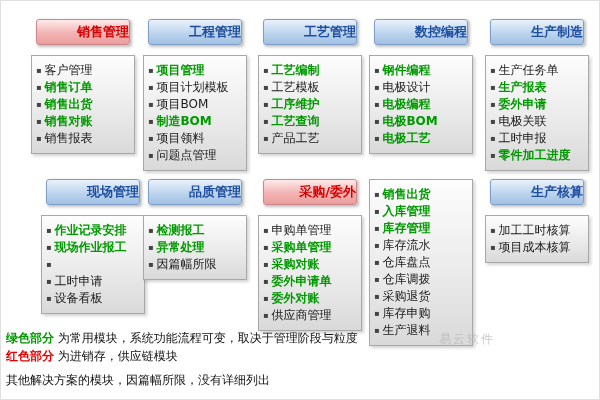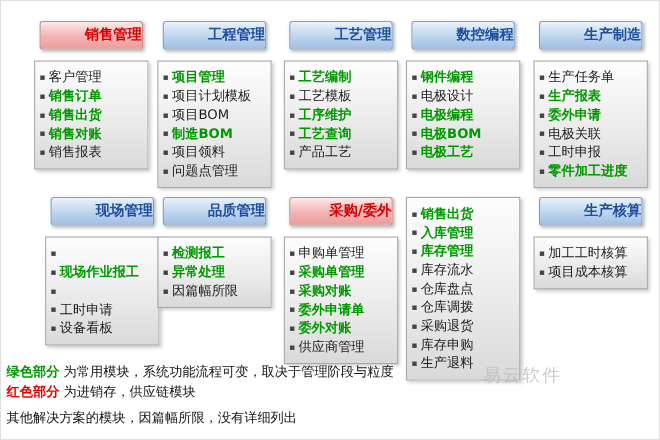--- a/index.html
+++ b/index.html
@@ -17,21 +17,21 @@
        padding:6px 4px;box-sizing:border-box;}
   .item{display:flex;align-items:center;gap:3px;line-height:17px;font-size:12px;white-space:nowrap;}
   .item .bullet{font-size:8px;color:#444;flex:0 0 auto;}
   .item .label{color:#1a1a1a;}
   .item .label.hl{color:#009900;font-weight:bold;}
   .footer{position:absolute;left:5px;top:328px;font-size:12px;color:#111;}
   .footer .line{line-height:18px;}
   .footer .line3{margin-top:6px;}
   .green-bold{color:#009900;font-weight:bold;}
   .red-bold{color:#e60000;font-weight:bold;}
-  .watermark{position:absolute;left:438px;top:330px;font-size:16px;color:#b5b5b5;opacity:.7;letter-spacing:2px;}
+  .watermark{position:absolute;left:438px;top:330px;font-size:12px;color:#b5b5b5;opacity:.7;letter-spacing:2px;}
   
   .g0{left:30px;top:18px;} .g1{left:142px;top:18px;} .g2{left:257px;top:18px;}
   .g3{left:368px;top:18px;} .g4{left:484px;top:18px;}
   .g5{left:40px;top:178px;} .g6{left:142px;top:178px;} .g7{left:257px;top:178px;}
   .g8{left:368px;top:178px;} .g9{left:484px;top:178px;}
 </style>
 </head>
 <body>
 
 <div class="canvas">
@@ -172,20 +172,21 @@
           <span class="label hl">零件加工进度</span>
         </div>
       </div>
   </div>
 
   <div class="group g5">
     <div class="hdr" data-style="blue">现场管理</div>
     <div class="box">
         <div class="item">
           <span class="bullet">▪</span>
+          <span class="label hl">作业记录安排</span>
         </div>
         <div class="item">
           <span class="bullet">▪</span>
           <span class="label hl">现场作业报工</span>
         </div>
         <div class="item">
           <span class="bullet">▪</span>
         </div>
         <div class="item">
           <span class="bullet">▪</span>

